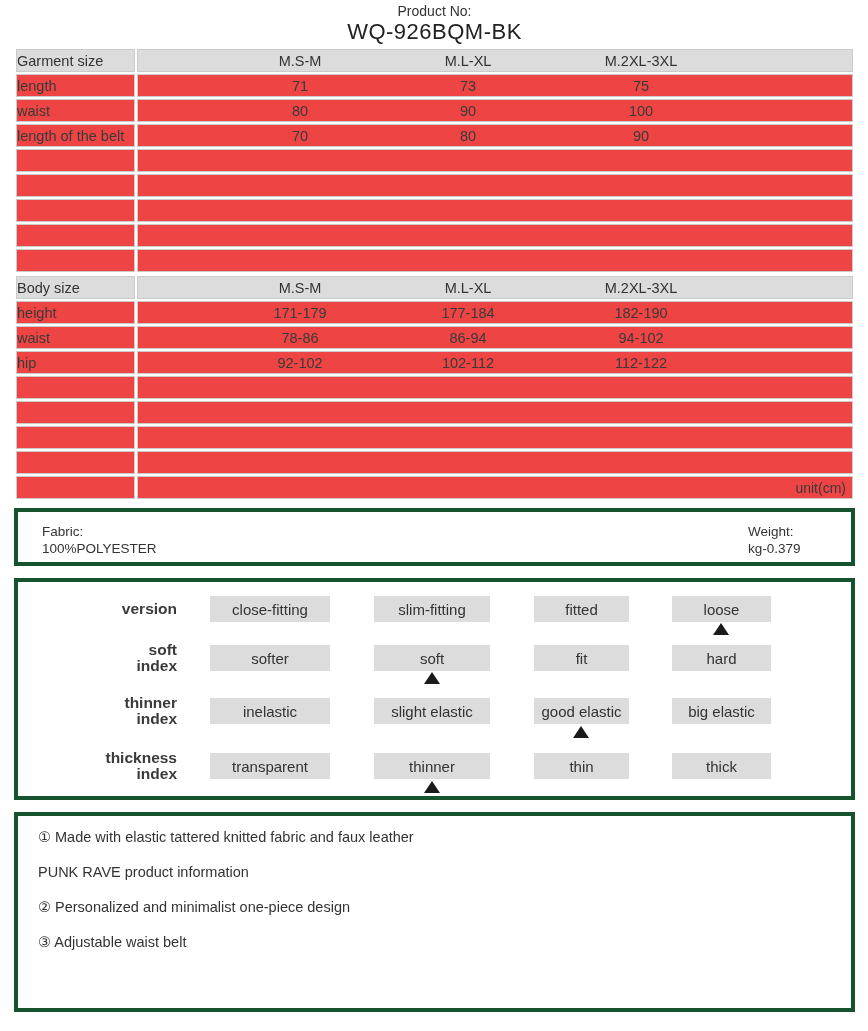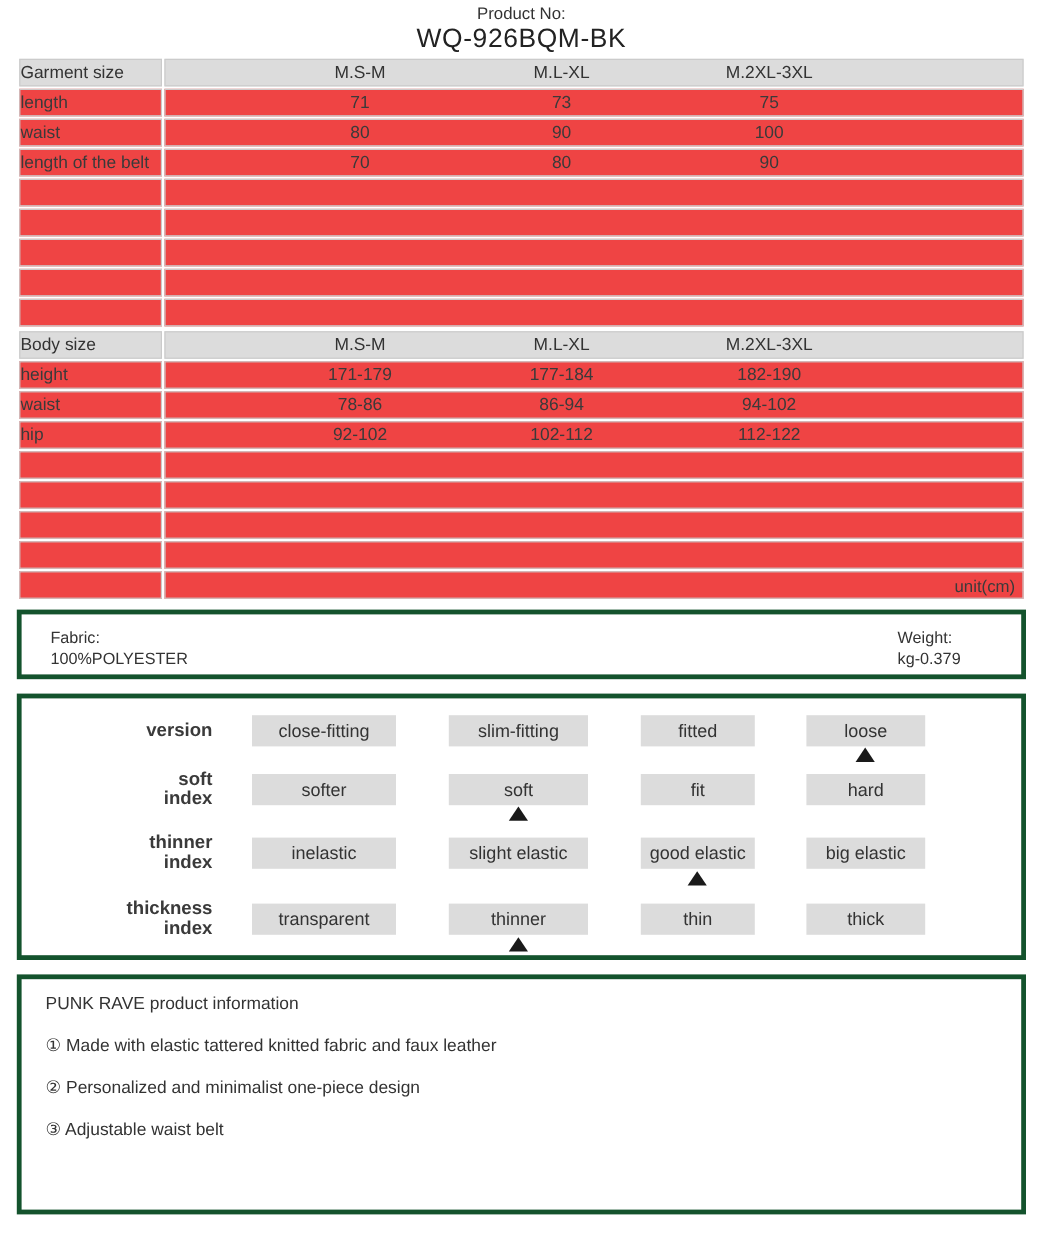--- a/index.html
+++ b/index.html
@@ -236,19 +236,19 @@
     <div class="tag r4 c3">thin</div>
     <div class="tag r4 c4">thick</div>
 
     <div class="marker mk1"></div>
     <div class="marker mk2"></div>
     <div class="marker mk3"></div>
     <div class="marker mk4"></div>
   </div>
 
   <div class="box info-box">
+    <p>① Made with elastic tattered knitted fabric and faux leather</p>
     <p>PUNK RAVE product information</p>
-    <p>① Made with elastic tattered knitted fabric and faux leather</p>
     <p>② Personalized and minimalist one-piece design</p>
     <p>③ Adjustable waist belt</p>
   </div>
 
 </div>
 
 </body></html>

